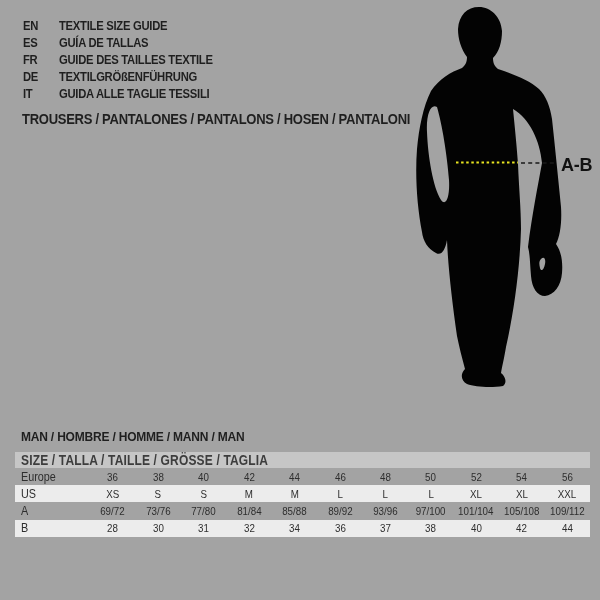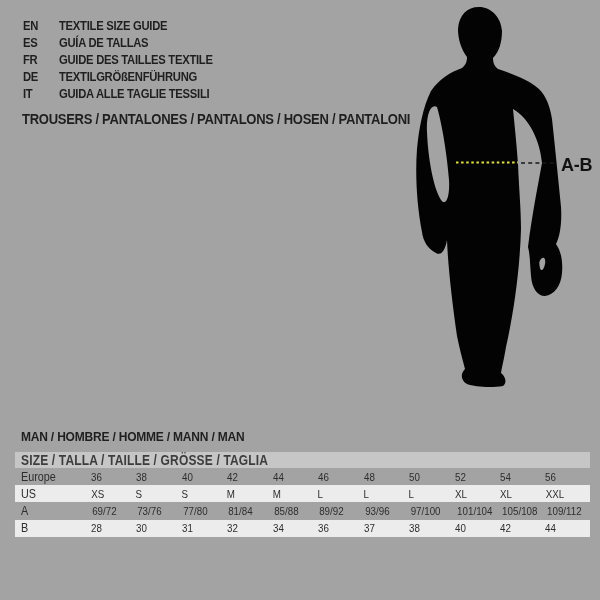--- a/index.html
+++ b/index.html
@@ -25,21 +25,21 @@
             letter-spacing:-0.2px;white-space:nowrap;}
 
   
   .size-table{position:absolute;left:15px;top:452px;width:575px;}
   .table-header{height:16px;line-height:16px;background:#c6c6c6;color:#3d3d3d;
                 font-weight:bold;font-size:15px;padding-left:6px;white-space:nowrap;}
   .hdr-text{display:inline-block;transform:scaleX(.8);transform-origin:0 50%;letter-spacing:.2px;}
   .trow{display:flex;height:17.2px;align-items:center;font-size:11.5px;color:#2e2e2e;}
   .trow:nth-child(even){background:#ececec;}
   .tlabel{width:75px;flex:0 0 75px;padding-left:6px;box-sizing:border-box;font-size:12px;}
-  .tcell{width:45.45px;flex:0 0 45.45px;}
+  .tcell{width:45.45px;flex:0 0 45.45px;text-align:center;}
   .cx85{display:inline-block;transform:scaleX(.85);white-space:nowrap;}
   .cx90{display:inline-block;transform:scaleX(.9);transform-origin:0 50%;white-space:nowrap;}
 
   
   .footnotes{position:absolute;left:21px;top:555px;}
   .footnote{height:16.5px;line-height:16.5px;font-weight:bold;font-size:12px;letter-spacing:-0.2px;
             transform:scaleX(.8);transform-origin:0 50%;white-space:nowrap;}
 </style>
 </head>
 <body>

